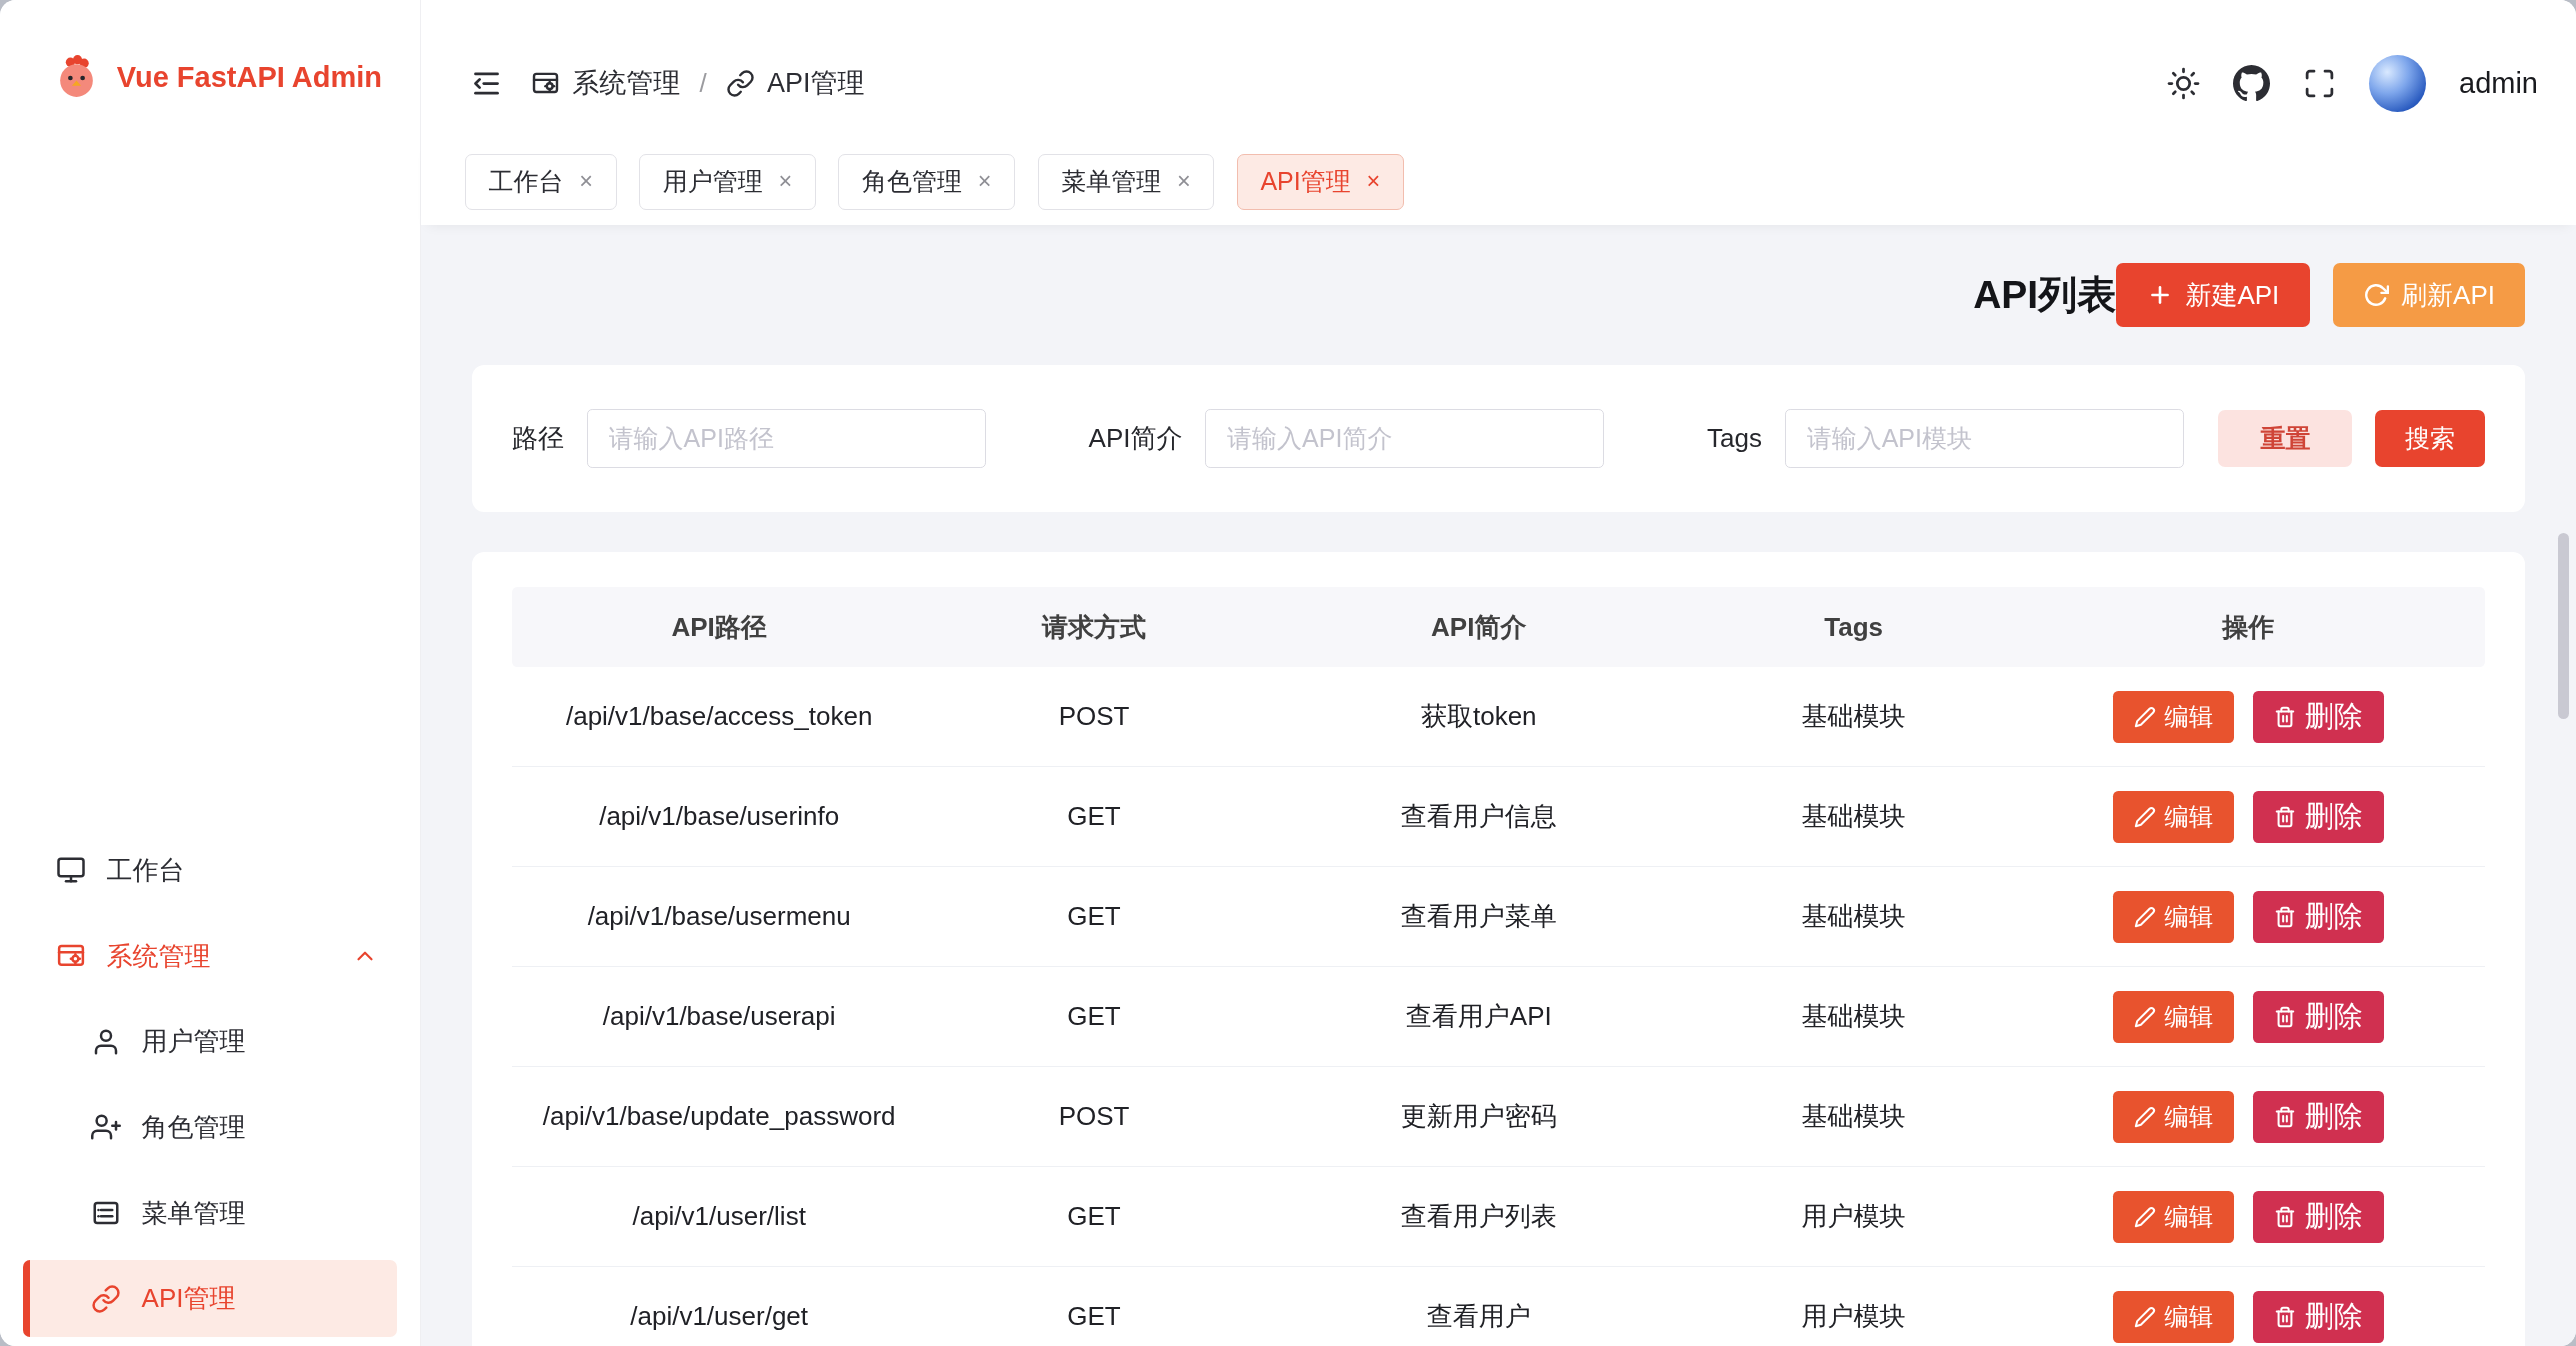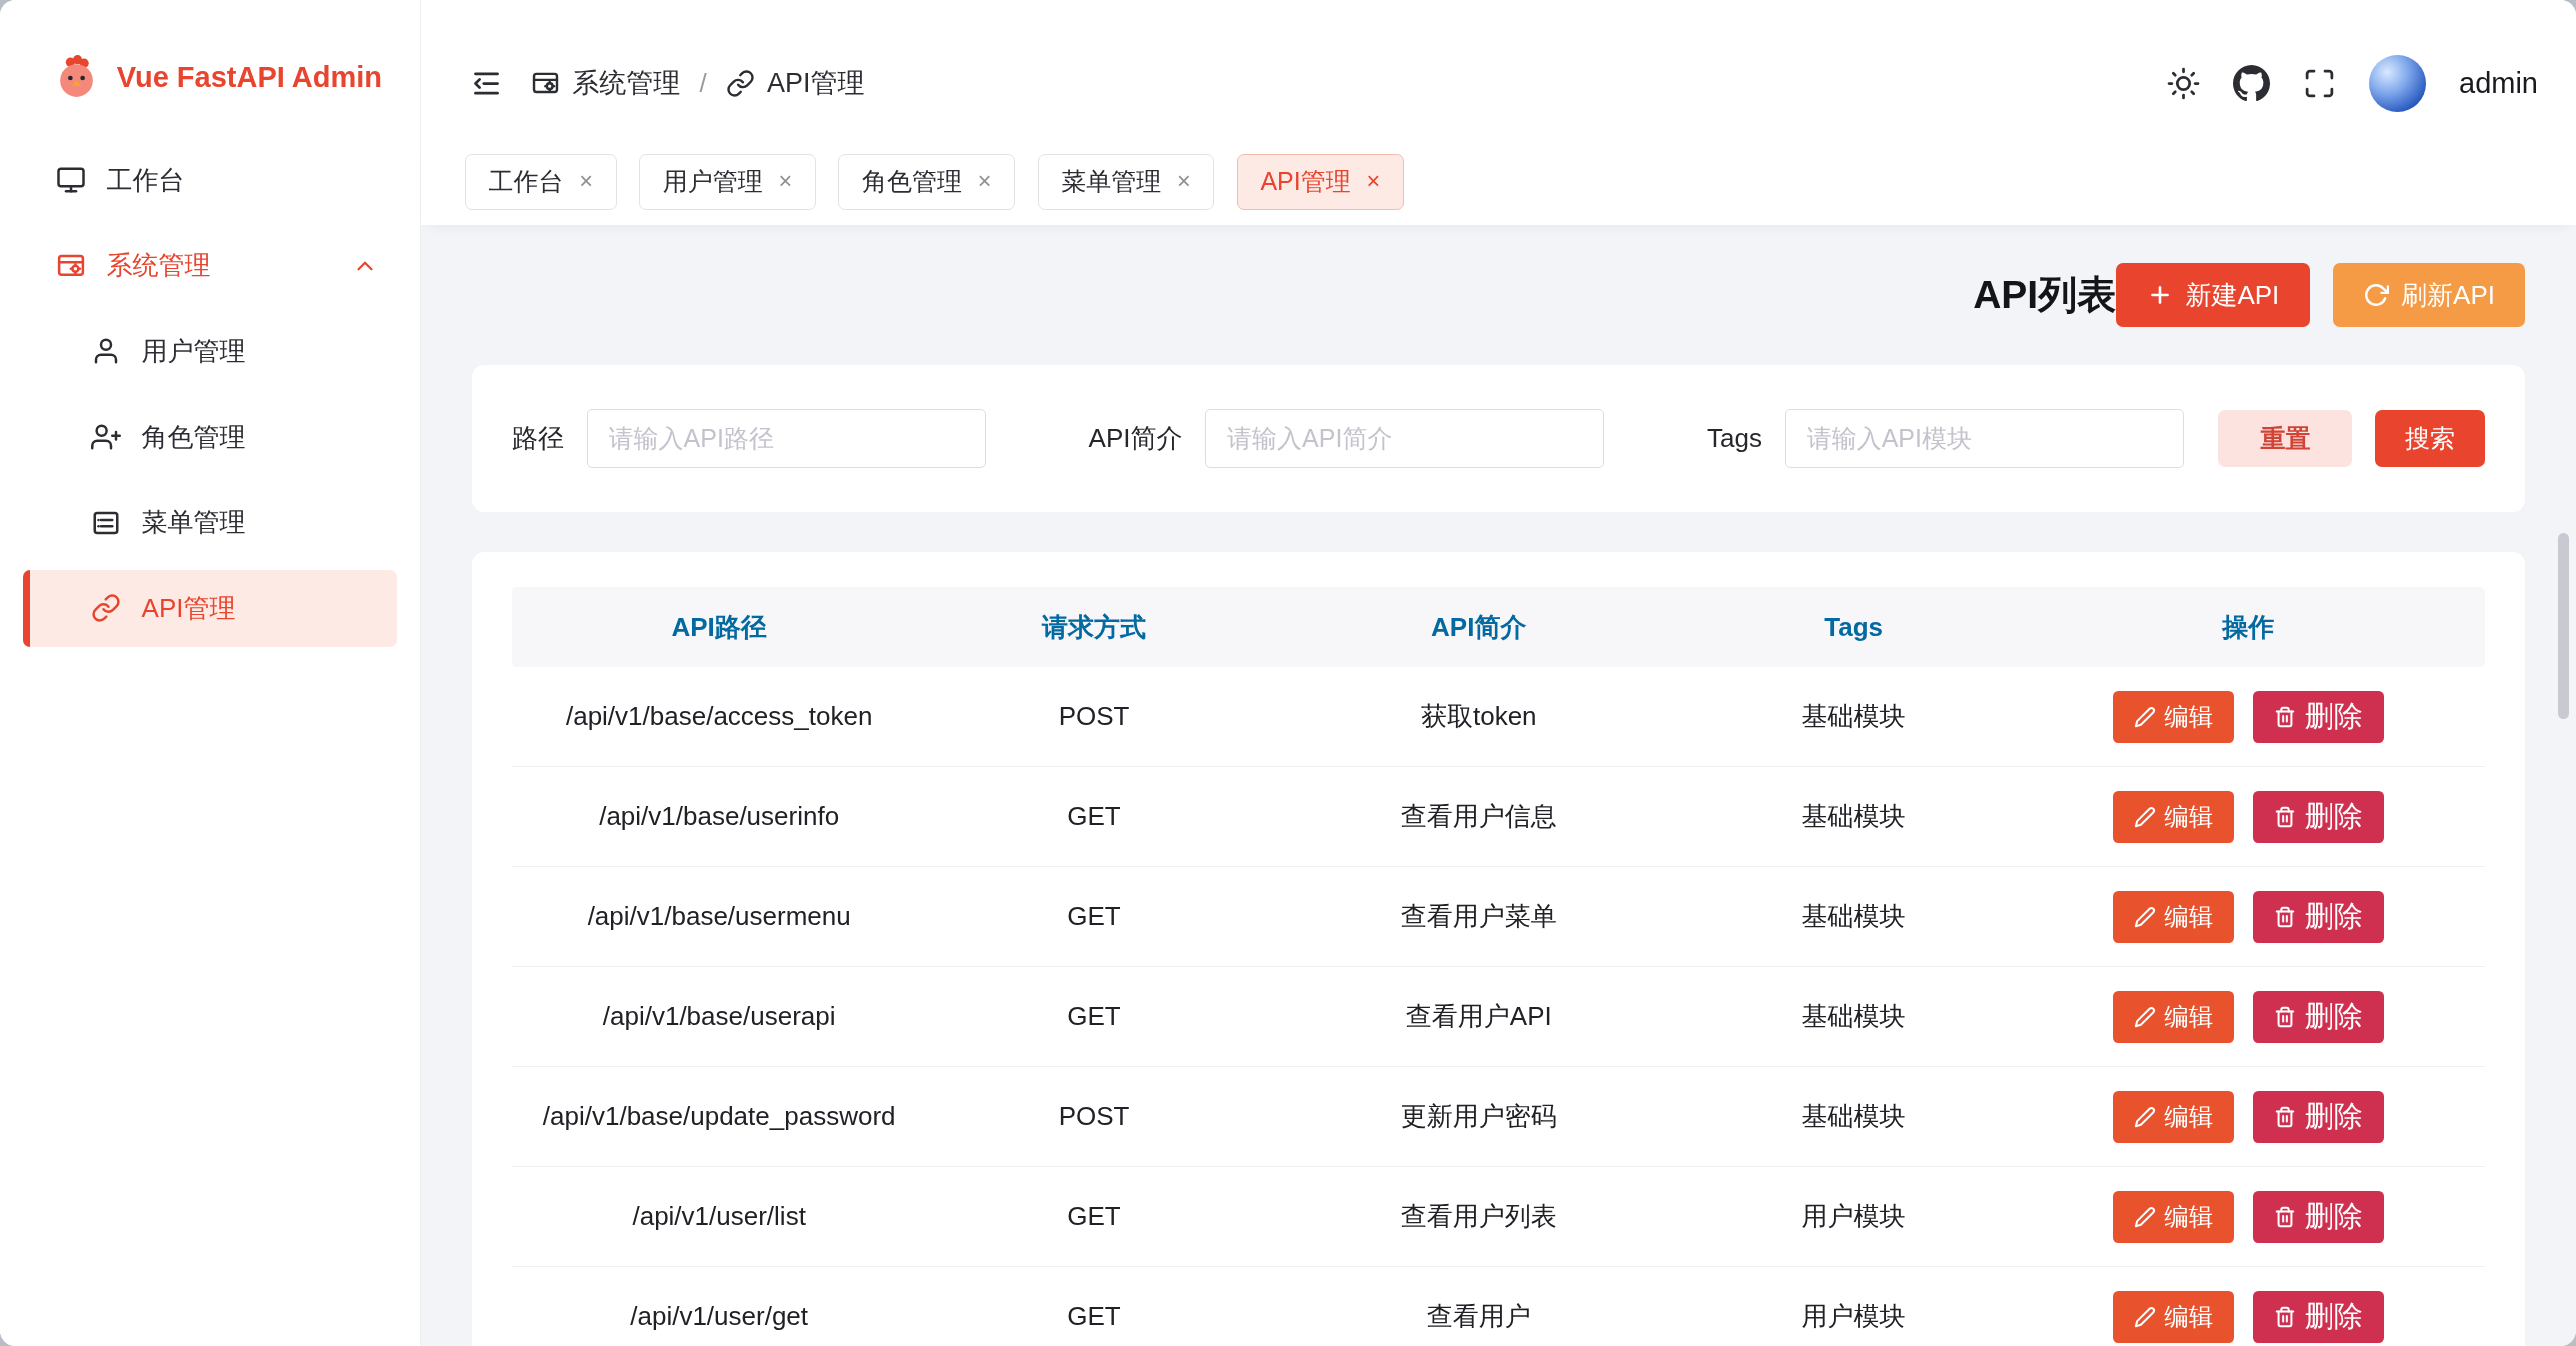--- a/index.html
+++ b/index.html
@@ -2,21 +2,21 @@
 <html style="--c-primary: #e8442e; --c-refresh-orange: #f59b45; --c-delete-red: #d03050; --c-content-bg: #f3f4f8; --c-active-menu-bg: #fdeae4;font-size:14px"><head>
 <meta charset="utf-8">
 <style>
   * { margin:0; padding:0; box-sizing:border-box; }
   html,body { width:2576px; height:1346px; background:#b9bdc6; }
   body { font-family:"Liberation Sans","DejaVu Sans",sans-serif; font-size:26px; color:#2c2d33; }
 
   .app { width:2576px; height:1346px; background:#fff; border-radius:15.7px; overflow:hidden; display:flex; }
 
   
-  .sidebar { width:421px; flex-shrink:0; background:#fff; border-right:0.9px solid #efeff2; display:flex; flex-direction:column; }
+  .sidebar { width:421px; flex-shrink:0; background:#fff; border-right:0.9px solid #efeff2; display:flex; flex-direction:column;justify-content:space-between; }
   .logo { height:131px; display:flex; align-items:center; gap:15.7px; padding:24.4px 0 0 52px; }
   .logo svg { width:49px; height:49px; }
   .brand-name { font-size:29px; font-weight:700; color:var(--c-primary,#e8442e); }
   .menu { padding:10.5px 22.6px 0; }
   .menu-item { display:flex; align-items:center; gap:21px; height:77px; margin-bottom:8.7px;
                padding:0 19px 0 33px; border-radius:7px; font-size:26px; color:#2c2d33; cursor:pointer; position:relative; }
   .menu-item svg { width:30px; height:30px; flex-shrink:0; }
   .menu-item.red { color:var(--c-primary,#e8442e); }
   .menu-item .chev { margin-left:auto; width:26px; height:26px; }
   .menu-item.sub { padding-left:68px; }
@@ -68,21 +68,21 @@
   .flabel { margin-right:22.6px; color:#26272c; white-space:nowrap; }
   .finput { width:399px; height:59px; border:0.9px solid #dcdce3; border-radius:5.2px; padding:0 21px;
             font-size:25px; color:#333; font-family:inherit; outline:none; background:#fff; }
   .finput::placeholder { color:#c3c3cd; }
   .filter-btns { margin-left:auto; display:flex; gap:22.6px; }
   .btn-reset { background:rgba(232,68,46,.15); color:#cf4437; height:57px; padding:0 42px; font-size:25px;font-weight:bold; }
   .btn-search { background:var(--c-primary,#e8442e); height:57px; padding:0 30px; font-size:25px; }
 
   .table-card { margin-top:40px; padding:35px 40px; height:906px; }
   .thead { display:flex; align-items:center; height:80px; background:#f7f7fa; border-radius:5.2px;
-           font-weight:700; color:#0369a1; font-size:26px; }
+           font-weight:700; color:#404040; font-size:26px; }
   .trow { display:flex; align-items:center; height:100px; border-bottom:0.9px solid #eef0f4; font-size:26px; color:#202126; }
   .tcell { text-align:center; overflow:hidden; text-overflow:ellipsis; white-space:nowrap; }
   .c1 { width:21%; } .c2 { width:17%; } .c3 { width:22%; } .c4 { width:16%; } .c5 { width:24%; }
   .actions { display:flex; justify-content:center; align-items:center; gap:19px; }
   .btn-edit { background:#e8532e; height:52px; padding:0 21px; border-radius:5.2px; font-size:24.4px; gap:8.7px; }
   .btn-del  { background:var(--c-delete-red,#d03050); height:52px; padding:0 21px; border-radius:5.2px; font-size:29px; gap:8.7px; }
   .btn-edit svg,.btn-del svg { width:22px; height:22px; }
 
   .scroll-thumb { position:absolute; right:7px; top:533px; width:11.3px; height:186px; border-radius:6.1px; background:#c9c9d2; }
 </style>

